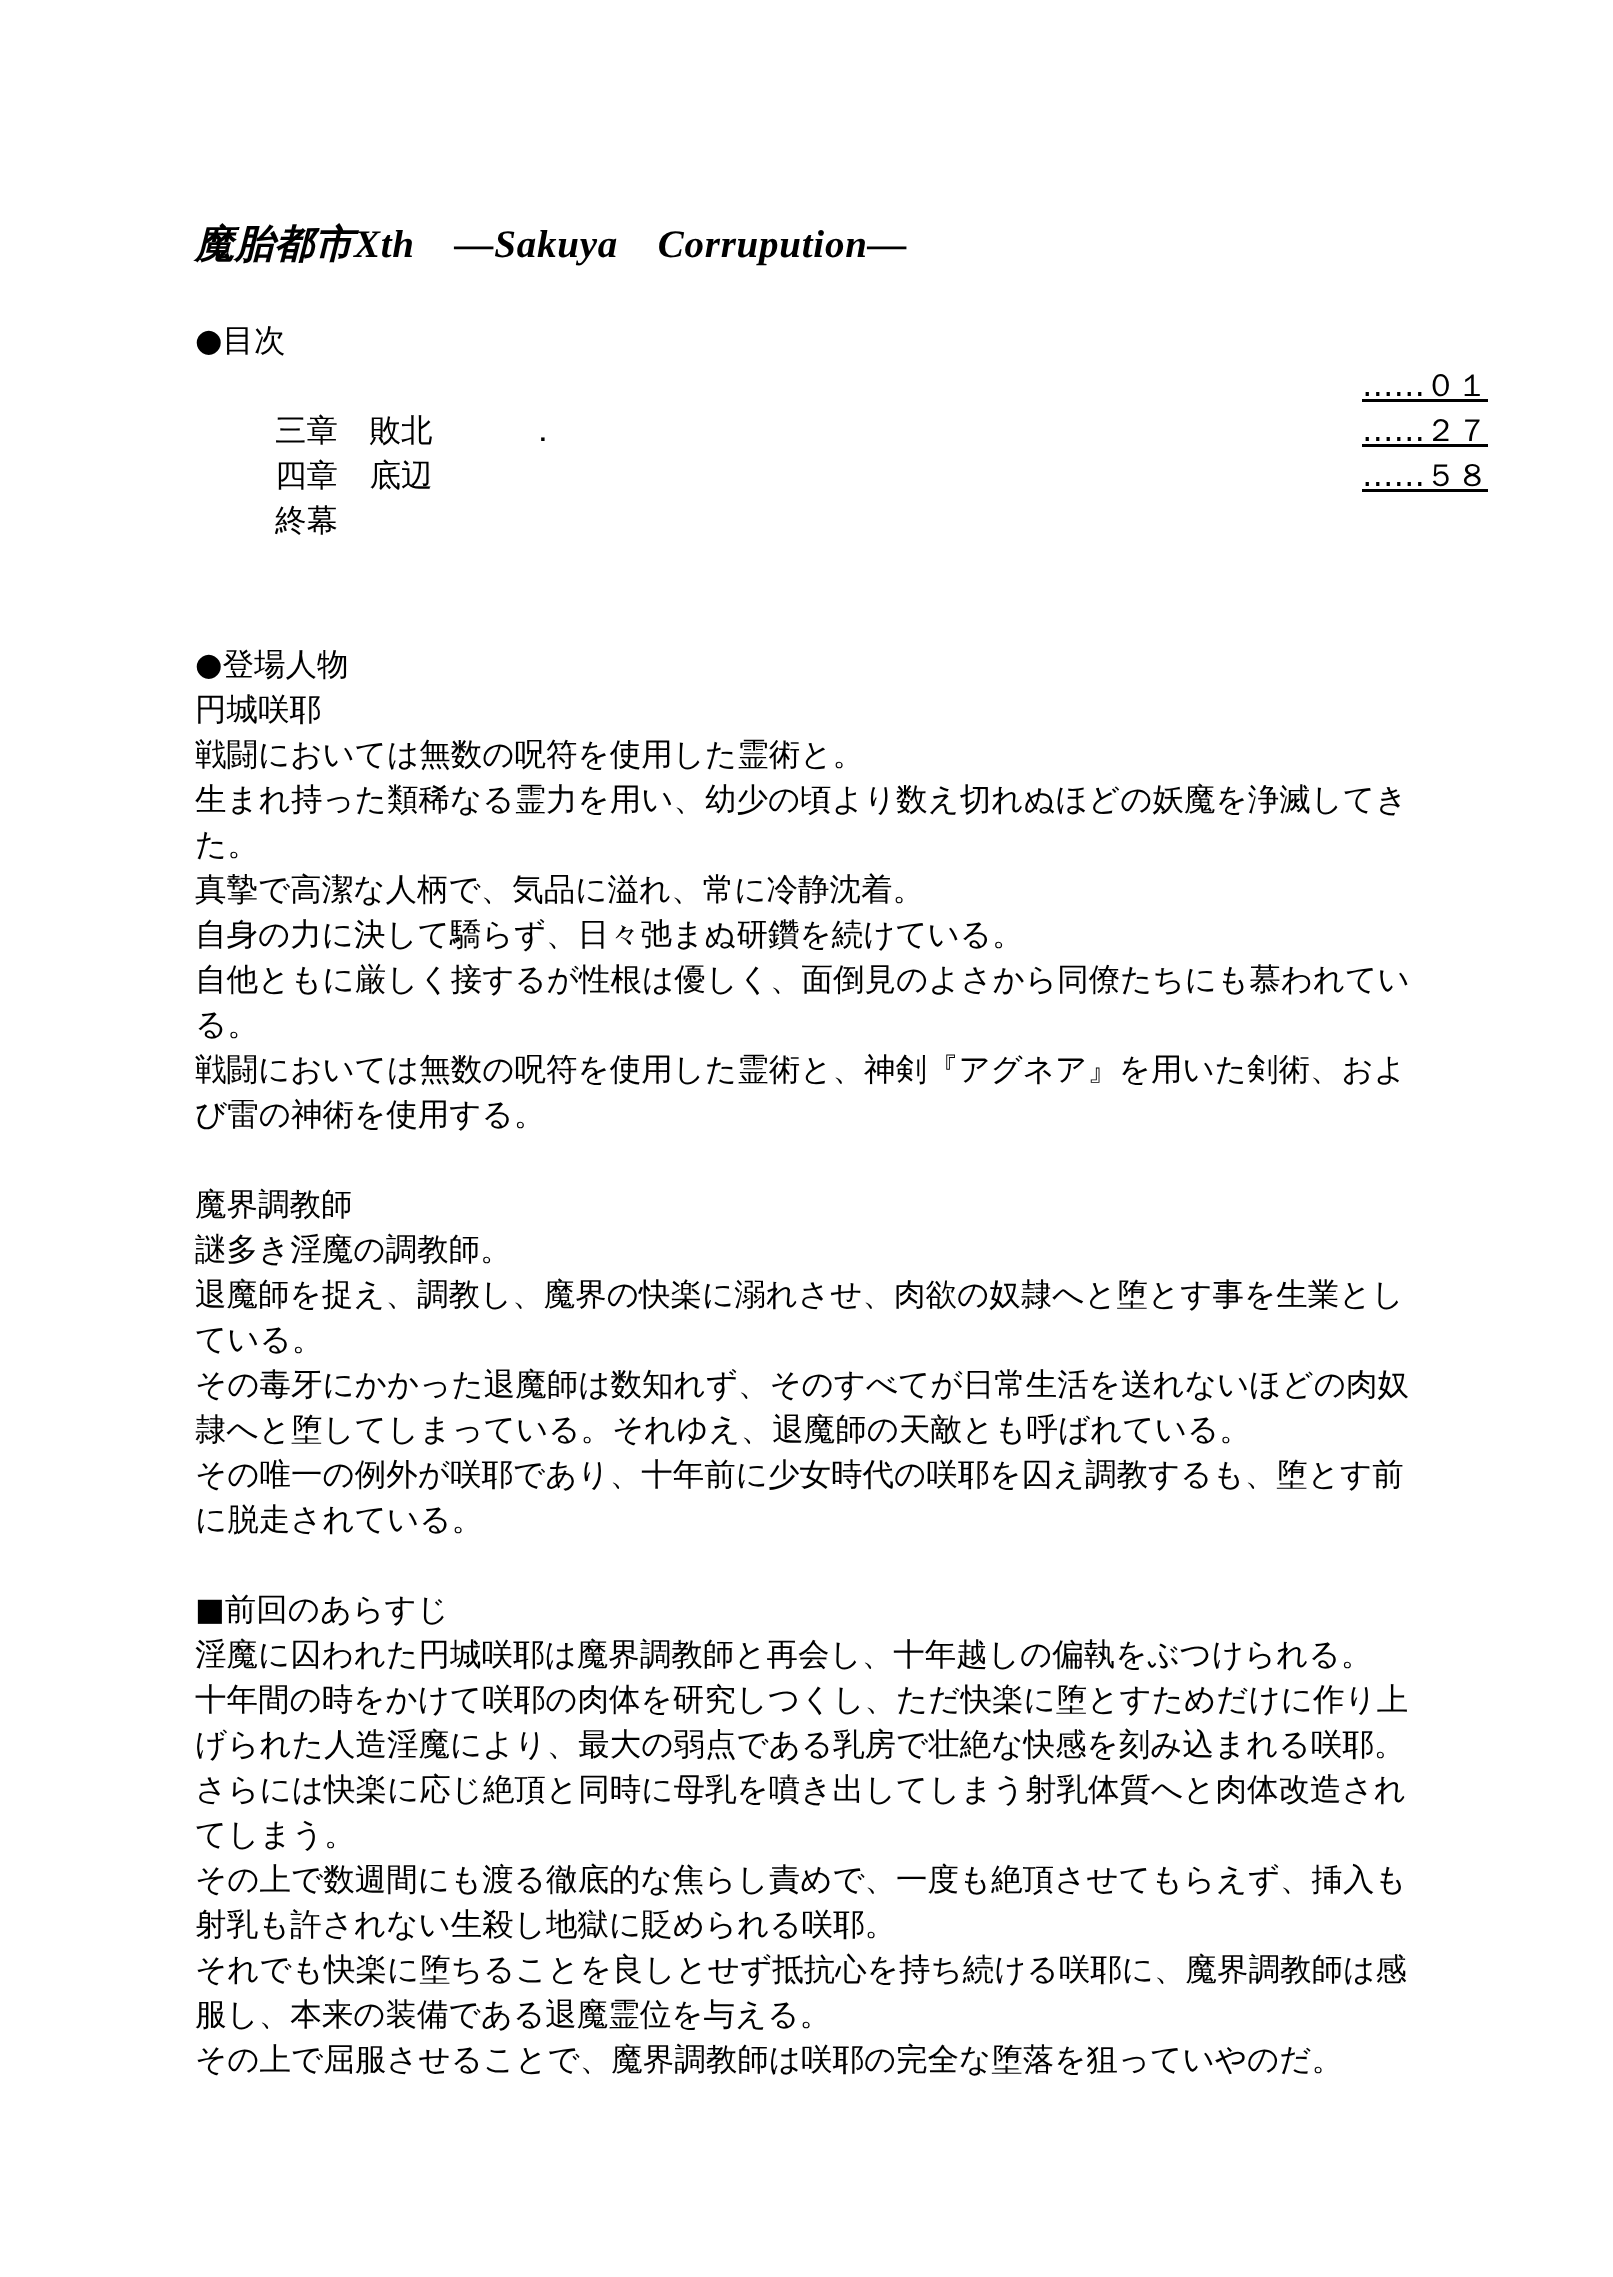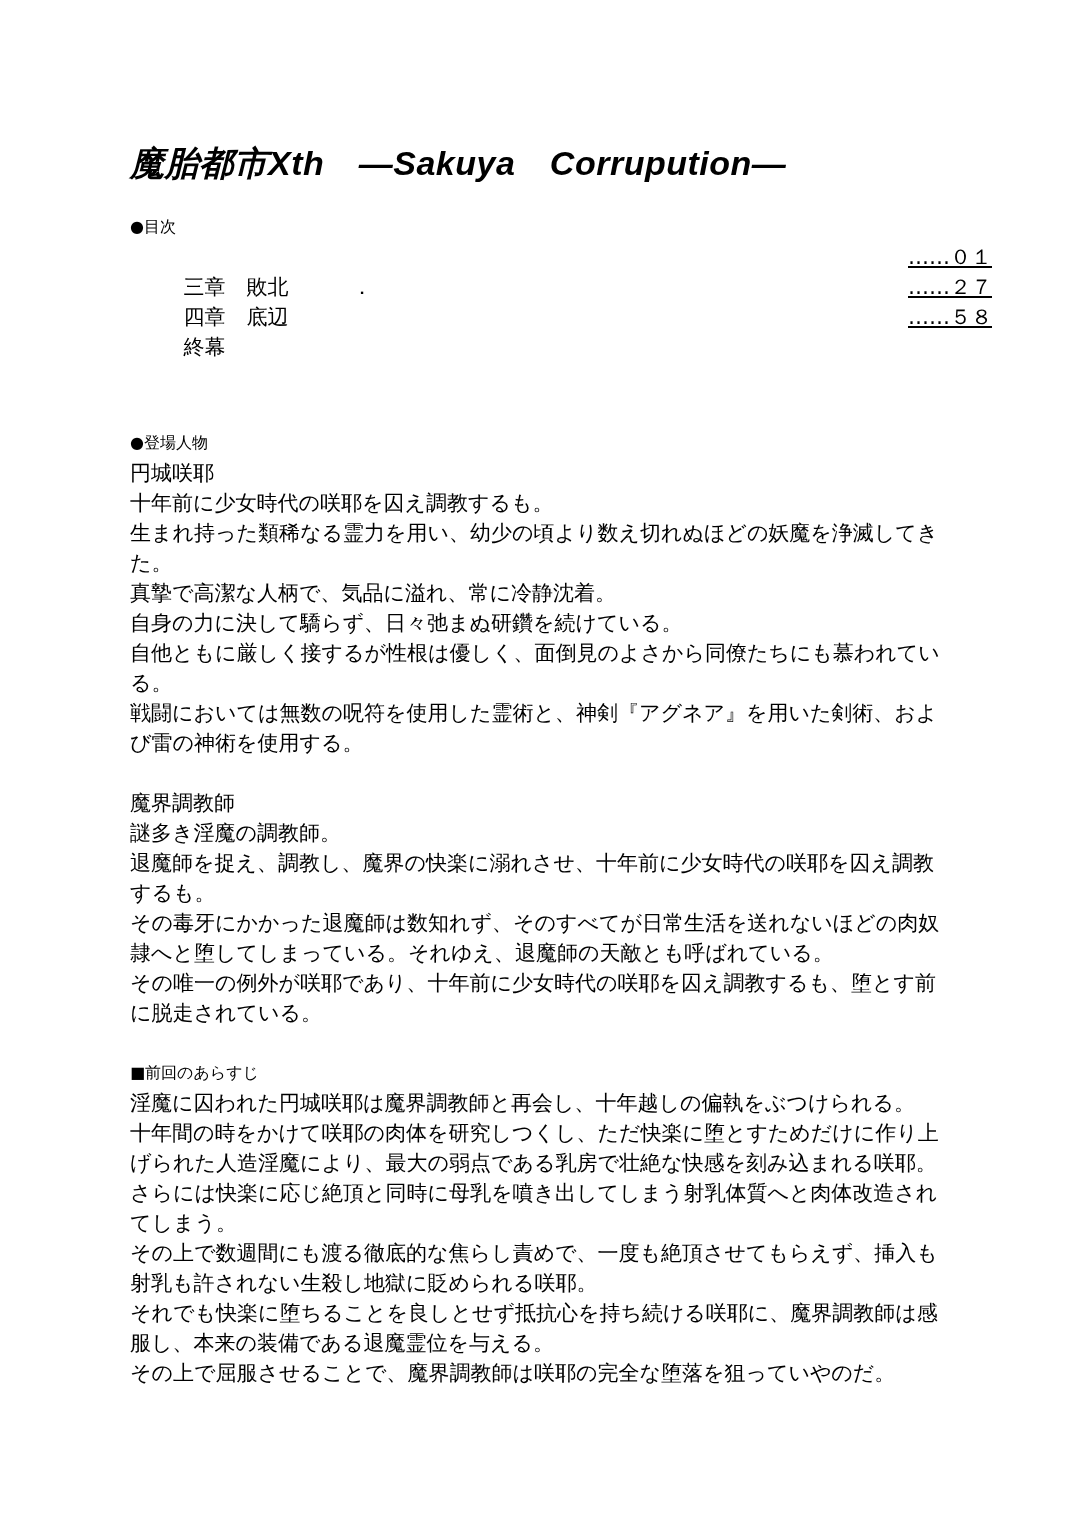--- a/index.html
+++ b/index.html
@@ -28,33 +28,33 @@
 
   .content {
     position: absolute;
     left: 130px;
     top: 146px;
     width: 820px;
   }
 
   
   .doc-title {
-    font-family: Liberation Sans, sans-serif;
+    font-family: Liberation Serif, serif;
     font-style: italic;
     font-weight: bold;
-    font-size: 34px;
+    font-size: 26px;
     line-height: 34px;
     letter-spacing: 0.5px;
     white-space: pre;
     margin: 0;
   }
 
   
   .section-head {
-    font-size: 16px;
+    font-size: 21px;
     line-height: 30px;
     white-space: pre;
     margin: 0;
   }
 
   
   .toc {
     margin: 0;
   }
   .toc-row {
@@ -125,34 +125,34 @@
         <span class="toc-page">……５８</span>
       </div>
     </div>
 
     <div class="gap-toc-chars"></div>
 
     <div class="section-head">●登場人物</div>
 
     <div class="para">
       <div class="line">円城咲耶</div>
-      <div class="line">十年前に少女時代の咲耶を囚え調教するも。</div>
+      <div class="line">戦闘においては無数の呪符を使用した霊術と。</div>
       <div class="line">生まれ持った類稀なる霊力を用い、幼少の頃より数え切れぬほどの妖魔を浄滅してきた。</div>
       <div class="line">真摯で高潔な人柄で、気品に溢れ、常に冷静沈着。</div>
       <div class="line">自身の力に決して驕らず、日々弛まぬ研鑽を続けている。</div>
       <div class="line">自他ともに厳しく接するが性根は優しく、面倒見のよさから同僚たちにも慕われている。</div>
       <div class="line">戦闘においては無数の呪符を使用した霊術と、神剣『アグネア』を用いた剣術、および雷の神術を使用する。</div>
     </div>
 
     <div class="gap-block"></div>
 
     <div class="para">
       <div class="line">魔界調教師</div>
       <div class="line">謎多き淫魔の調教師。</div>
-      <div class="line">退魔師を捉え、調教し、魔界の快楽に溺れさせ、十年前に少女時代の咲耶を囚え調教するも。</div>
+      <div class="line">退魔師を捉え、調教し、魔界の快楽に溺れさせ、肉欲の奴隷へと堕とす事を生業としている。</div>
       <div class="line">その毒牙にかかった退魔師は数知れず、そのすべてが日常生活を送れないほどの肉奴隷へと堕してしまっている。それゆえ、退魔師の天敵とも呼ばれている。</div>
       <div class="line">その唯一の例外が咲耶であり、十年前に少女時代の咲耶を囚え調教するも、堕とす前に脱走されている。</div>
     </div>
 
     <div class="gap-half"></div>
 
     <div class="section-head">■前回のあらすじ</div>
 
     <div class="para">
       <div class="line">淫魔に囚われた円城咲耶は魔界調教師と再会し、十年越しの偏執をぶつけられる。</div>

